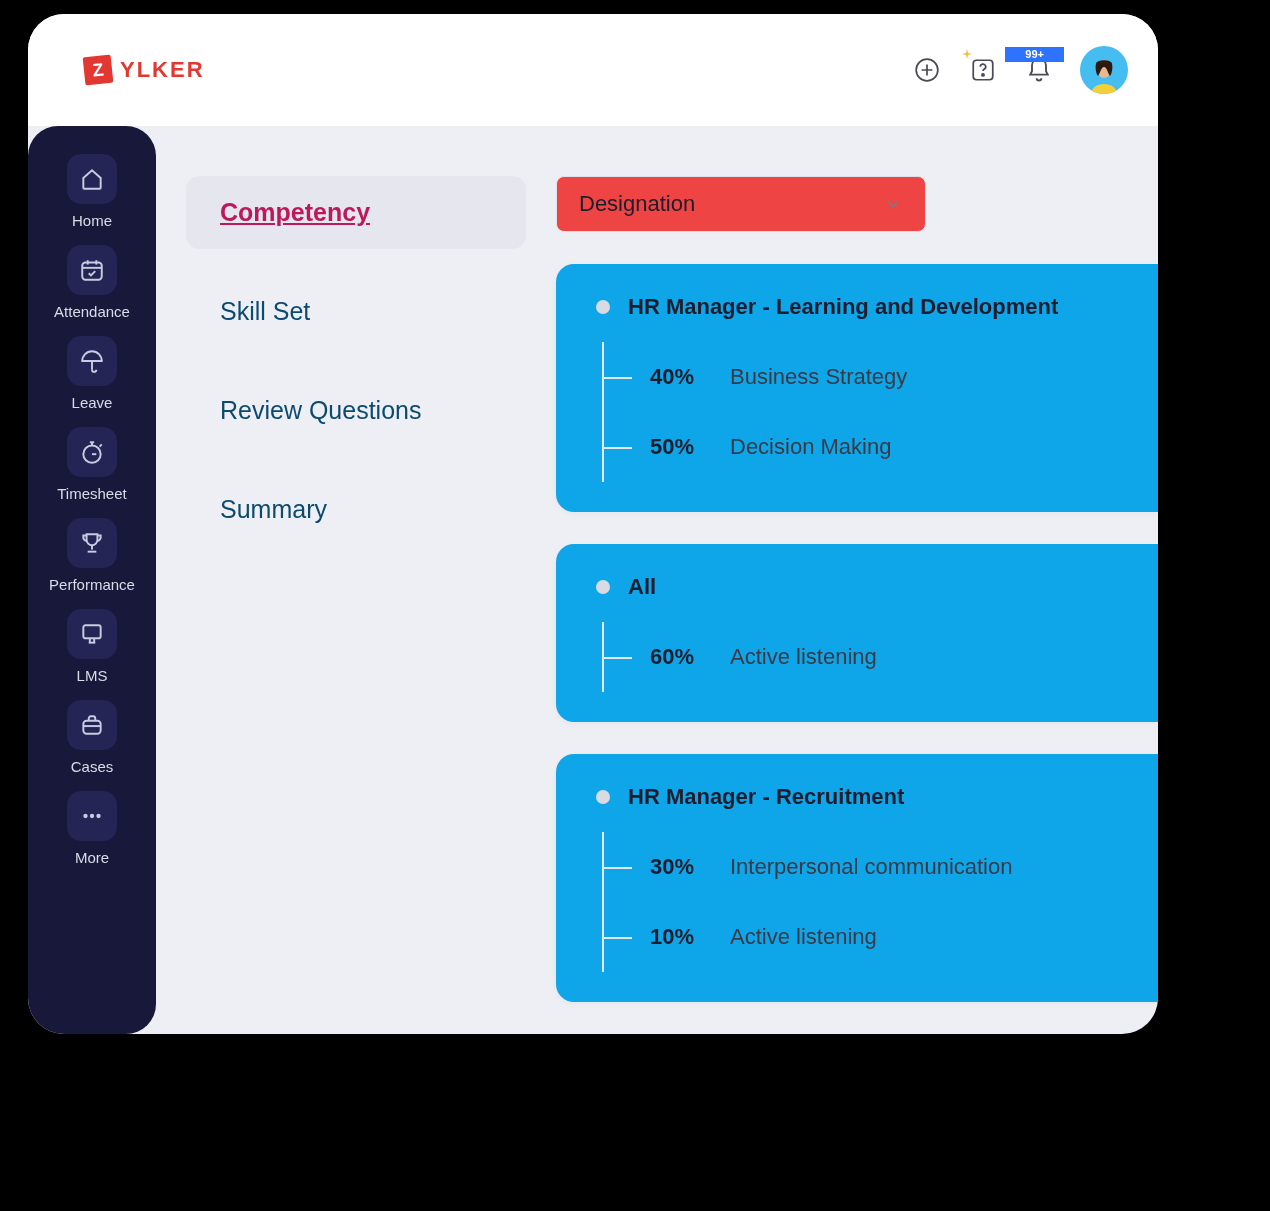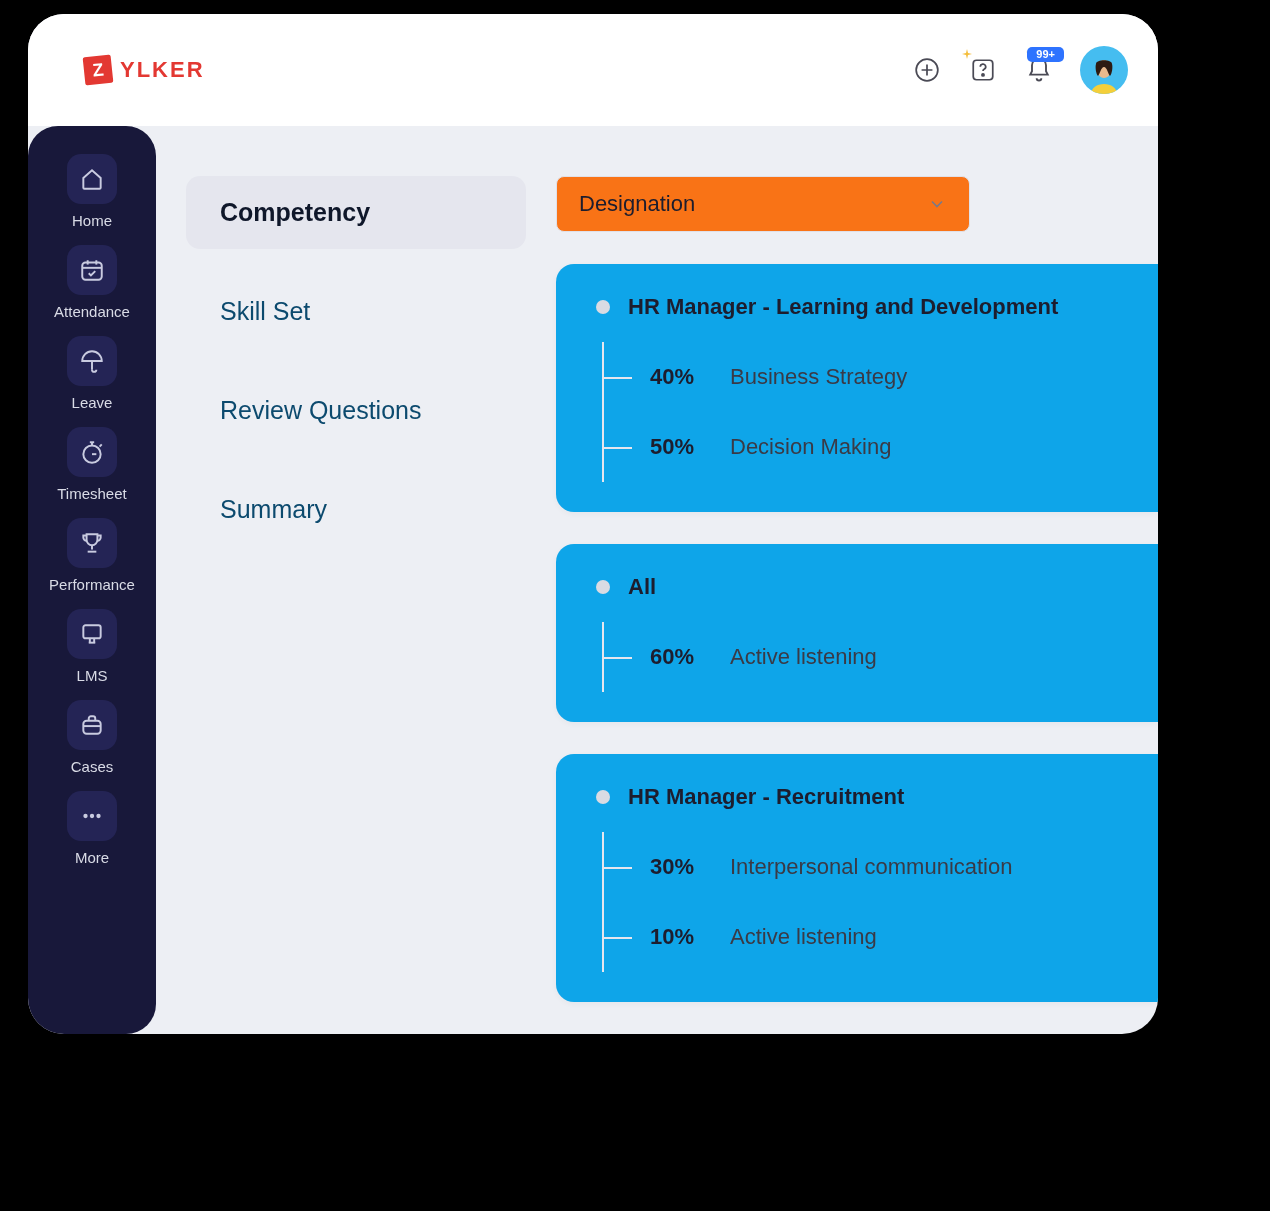--- a/index.html
+++ b/index.html
@@ -45,21 +45,21 @@
   .icon-btn {
     width: 30px; height: 30px;
     display: flex; align-items: center; justify-content: center;
     cursor: pointer; position: relative;
     color: #3a3a3a;
   }
   .badge {
     position: absolute; top: -8px; right: -10px;
     background: #2e73ff; color: #fff;
     font-size: 11px; font-weight: 700;
-    padding: 2px 9px; border-radius: 5px;
+    padding: 2px 20px; border-radius: 0;
     line-height: 1;
   }
   .sparkle { position: absolute; top:-6px; left:-6px; width:10px; height:10px; }
   .avatar {
     width: 48px; height: 48px; border-radius: 50%;
     background: #45bdf0;
     display:flex; align-items:flex-end; justify-content:center;
     overflow:hidden; cursor:pointer;
   }
   .avatar svg { width: 40px; height: 40px; }
@@ -108,32 +108,33 @@
   }
   .subnav-item {
     padding: 22px 34px;
     font-size: 25px;
     color: #0c4a6e;
     border-radius: 14px;
     cursor: pointer;
   }
   .subnav-item.active {
     background: #e5e6ee;
-    color: #0f172a;
+    color: #be185d;
     font-weight: 700;
+    text-decoration: underline;
   }
   .content {
     flex:1;
     padding-left: 30px;
     display:flex; flex-direction:column;
     gap: 32px;
   }
   .dropdown {
-    width: 414px; height: 56px;
-    background:#f97316; border:1px solid #e0e0e8;
+    width: 370px; height: 56px;
+    background:#ef4444; border:1px solid #e0e0e8;
     border-radius: 8px;
     display:flex; align-items:center;
     padding: 0 22px;
     font-size: 22px; color:#1d1d2e;
     justify-content: space-between;
     cursor: pointer;
   }
   .card {
     background:#0ea5e9;
     border-radius:18px 0 0 18px;

